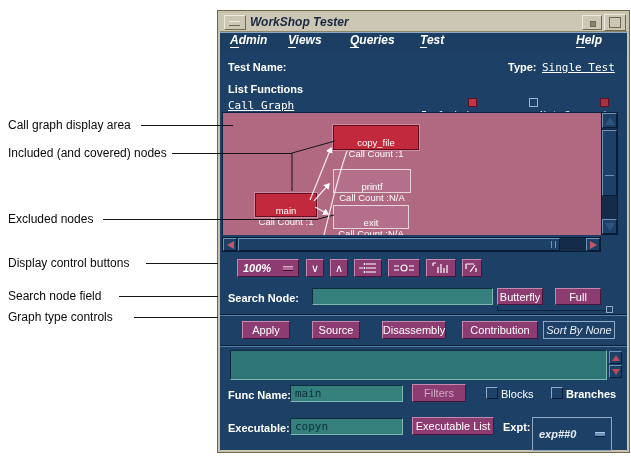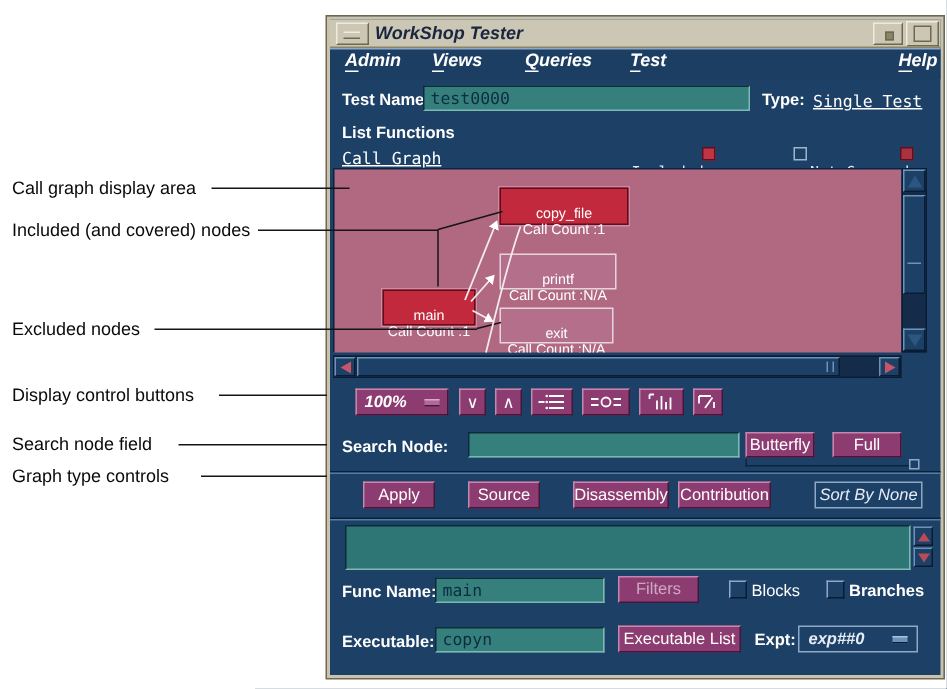--- a/index.html
+++ b/index.html
@@ -95,25 +95,24 @@
       <div class="tb-btn" style="left:384px;top:1px;width:20px;height:15px">
         <div style="position:absolute;left:4px;top:2px;width:10px;height:9px;border:1px solid #6f6850"></div>
       </div>
     </div>
 
     <div class="menubar">
       <span class="mi" style="left:10px"><span class="mn">A</span><span>dmin</span></span>
       <span class="mi" style="left:68px"><span class="mn">V</span><span>iews</span></span>
       <span class="mi" style="left:130px"><span class="mn">Q</span><span>ueries</span></span>
       <span class="mi" style="left:200px"><span class="mn">T</span><span>est</span></span>
-      <span class="mi" style="right:2px;left:auto"><span class="mn">H</span><span>elp</span></span>
+      <span class="mi" style="right:25px;left:auto"><span class="mn">H</span><span>elp</span></span>
     </div>
 
     <span class="lbl" style="left:8px;top:48px">Test Name:</span>
-    <div class="field" style="left:62px;top:44px;width:218px;height:17px">test0000</div>
     <span class="lbl" style="left:288px;top:48px">Type:</span>
     <span class="monotxt" style="left:322px;top:48px">Single Test</span>
 
     <span class="lbl" style="left:8px;top:70px">List Functions</span>
     <span class="monotxt" style="left:8px;top:86px">Call Graph</span>
 
     <span class="legtxt" style="left:201px;top:85px">Included</span>
     <span class="legsq" style="left:248px;top:85px;background:#c03446"></span>
     <span class="legtxt" style="left:262px;top:95px">Excluded</span>
     <span class="legsq excl" style="left:309px;top:85px"></span>
@@ -204,21 +203,21 @@
     <div class="pbtn" style="left:277px;top:275px;width:46px;height:17px">Butterfly</div>
     <div class="pbtn" style="left:335px;top:275px;width:46px;height:17px">Full</div>
     <div style="position:absolute;left:277px;top:293px;width:1px;height:5px;background:#0c2440"></div>
     <div style="position:absolute;left:277px;top:297px;width:110px;height:1px;background:#0c2440"></div>
     <div style="position:absolute;left:386px;top:293px;width:7px;height:7px;background:#1d4166;border:1px solid #8fa8c5;box-sizing:border-box"></div>
     <div class="sep" style="top:301px"></div>
 
     <div class="pbtn" style="left:22px;top:308px;width:48px;height:18px">Apply</div>
     <div class="pbtn" style="left:92px;top:308px;width:48px;height:18px">Source</div>
     <div class="pbtn" style="left:162px;top:308px;width:64px;height:18px">Disassembly</div>
-    <div class="pbtn" style="left:232px;top:308px;width:62px;height:18px">Contribution</div>
+    <div class="pbtn" style="left:242px;top:308px;width:76px;height:18px">Contribution</div>
     <div class="nbtn" style="left:323px;top:308px;width:72px;height:18px">Sort By None</div>
     <div class="sep" style="top:332px"></div>
 
     <div class="field" style="left:10px;top:337px;width:377px;height:30px;background:#2e7575"></div>
     <div class="sb-btn" style="left:389px;top:338px;width:13px;height:13px">
         <div class="tri-u red"></div>
       </div>
     <div class="sb-btn" style="left:389px;top:352px;width:13px;height:13px">
         <div class="tri-d red"></div>
       </div>
@@ -228,21 +227,21 @@
     <div class="pbtn" style="left:192px;top:371px;width:54px;height:18px;color:rgba(255,255,255,.55)">Filters</div>
     <span class="cb" style="left:266px;top:374px"></span>
     <span class="lbl" style="left:281px;top:375px;font-weight:normal">Blocks</span>
     <span class="cb" style="left:331px;top:374px"></span>
     <span class="lbl" style="left:346px;top:375px;font-weight:bold">Branches</span>
 
     <span class="lbl" style="left:8px;top:409px">Executable:</span>
     <div class="field" style="left:70px;top:405px;width:113px;height:17px">copyn</div>
     <div class="pbtn" style="left:192px;top:404px;width:82px;height:18px">Executable List</div>
     <span class="lbl" style="left:283px;top:408px">Expt:</span>
-    <div class="nbtn" style="left:312px;top:404px;width:80px;height:18px;font-weight:bold;justify-content:space-between;padding:0 6px">
+    <div class="nbtn" style="left:312px;top:404px;width:80px;height:18px;font-weight:bold;justify-content:space-between;padding:16px 6px">
       <span>exp##0</span>
       <span class="omdash" style="background:#6d93b8;border-top-color:#a9c4de;border-bottom-color:#0a1c33"></span>
     </div>
   </div>
 
   <svg id="overlay" width="631" height="459" viewBox="0 0 631 459">
     <defs>
       <marker id="arw" markerWidth="6" markerHeight="6" refX="4" refY="3" orient="auto">
         <path d="M0,0 L5,3 L0,6 Z" fill="#ffffff"></path>
       </marker>

